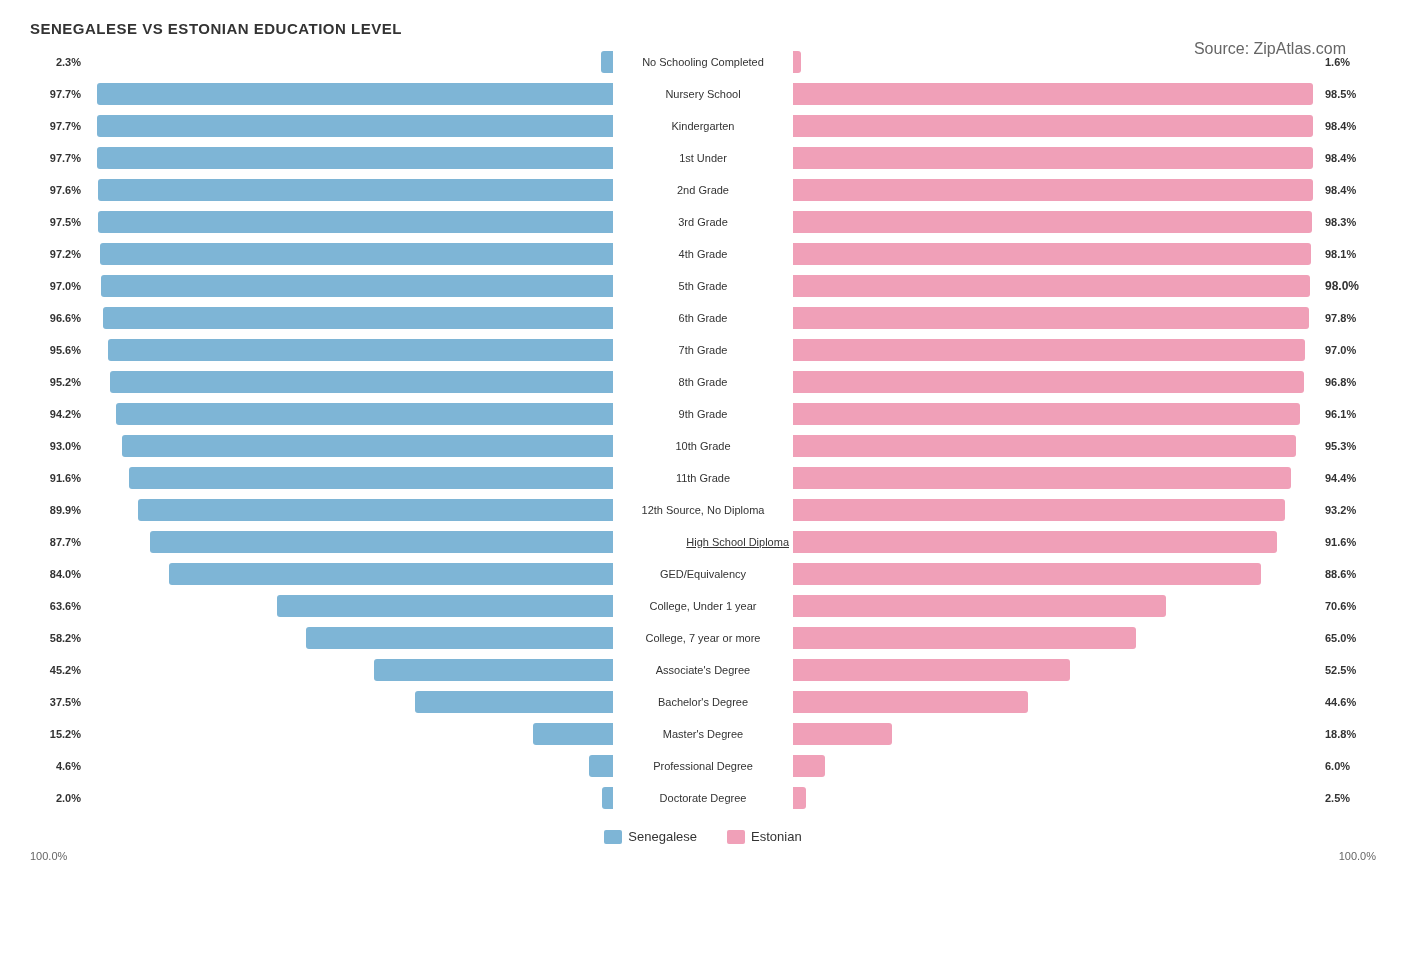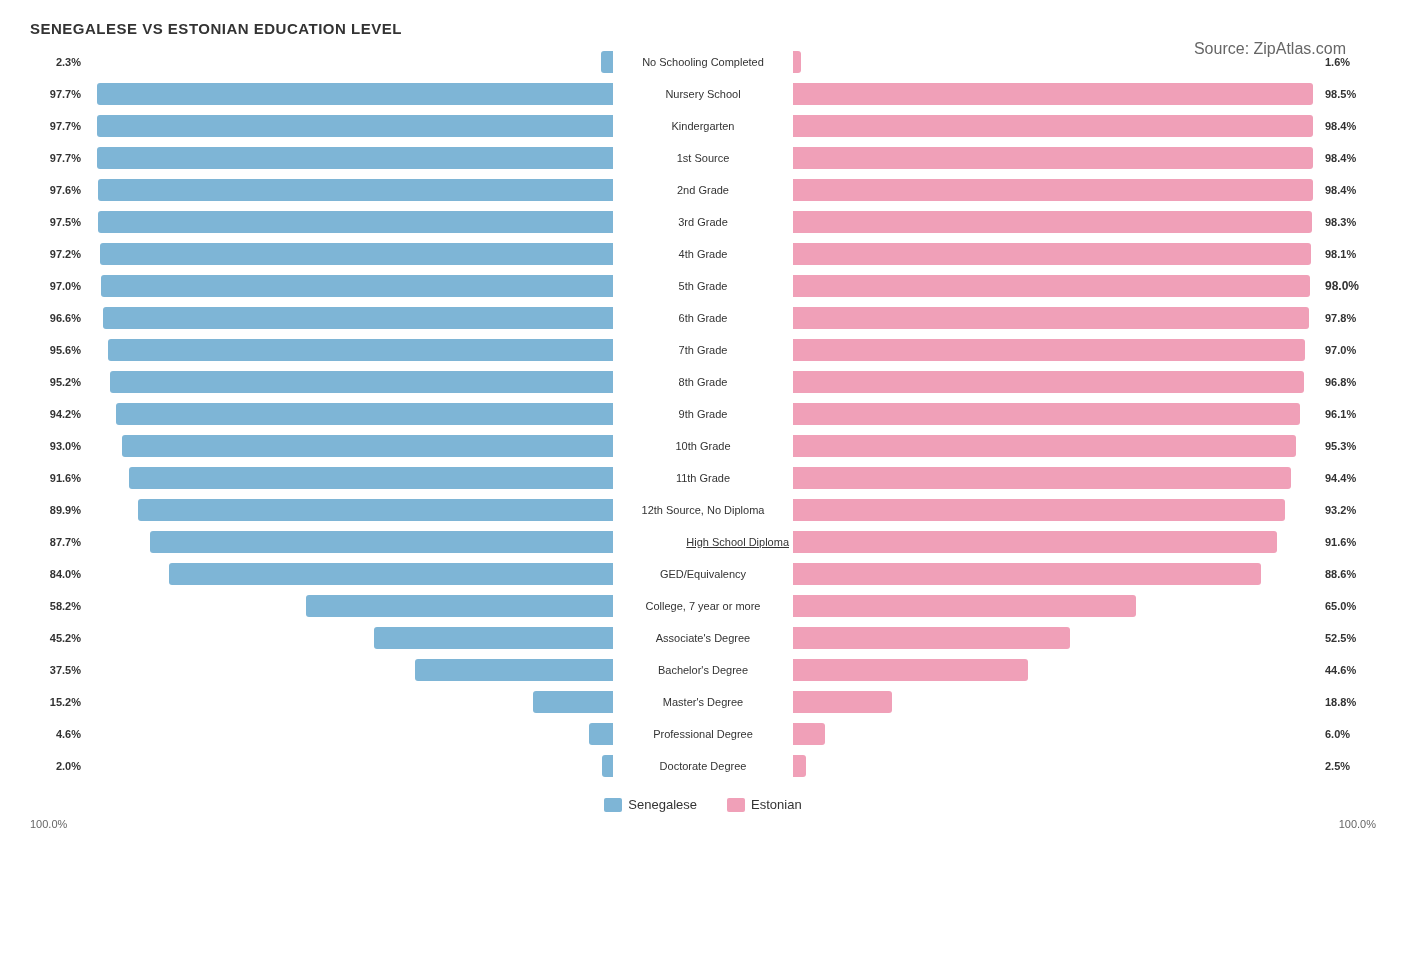--- a/index.html
+++ b/index.html
@@ -126,21 +126,21 @@
       </div>
     </div>
     <div style="display: flex; align-items: center; height: 30px; margin-bottom: 2px; position: relative; width: 100%;">
       <div style="width:55px; text-align:right; font-size:11px; font-weight:bold; color:#333; flex-shrink:0; padding-right:4px;">
         97.7%
       </div>
       <div style="flex:1; height:22px; position:relative; display:flex; justify-content:flex-end; align-items:center;">
         <div style="width:97.7%; height:22px; background:#7eb5d6; border-radius:3px 0 0 3px; position:absolute; right:0;"></div>
       </div>
       <div style="width:180px; flex-shrink:0; text-align:center; font-size:11px; color:#333; background:rgba(255,255,255,0.9); padding:1px 4px; border-radius:3px; z-index:5; white-space:nowrap;">
-        1st Source
+        1st Under
       </div>
       <div style="flex:1; height:22px; position:relative; display:flex; justify-content:flex-start; align-items:center;">
         <div style="width:98.4%; height:22px; background:#f0a0b8; border-radius:0 3px 3px 0; position:absolute; left:0;"></div>
       </div>
       <div style="width:55px; text-align:left; font-size:11px; font-weight:bold; color:#333; flex-shrink:0; padding-left:4px;">
         98.4%
       </div>
     </div>
     <div style="display: flex; align-items: center; height: 30px; margin-bottom: 2px; position: relative; width: 100%;">
       <div style="width:55px; text-align:right; font-size:11px; font-weight:bold; color:#333; flex-shrink:0; padding-right:4px;">
@@ -354,20 +354,37 @@
         <div style="width:84%; height:22px; background:#7eb5d6; border-radius:3px 0 0 3px; position:absolute; right:0;"></div>
       </div>
       <div style="width:180px; flex-shrink:0; text-align:center; font-size:11px; color:#333; background:rgba(255,255,255,0.9); padding:1px 4px; border-radius:3px; z-index:5; white-space:nowrap;">
         GED/Equivalency
       </div>
       <div style="flex:1; height:22px; position:relative; display:flex; justify-content:flex-start; align-items:center;">
         <div style="width:88.6%; height:22px; background:#f0a0b8; border-radius:0 3px 3px 0; position:absolute; left:0;"></div>
       </div>
       <div style="width:55px; text-align:left; font-size:11px; font-weight:bold; color:#333; flex-shrink:0; padding-left:4px;">
         88.6%
+      </div>
+    </div>
+    <div style="display: flex; align-items: center; height: 30px; margin-bottom: 2px; position: relative; width: 100%;">
+      <div style="width:55px; text-align:right; font-size:11px; font-weight:bold; color:#333; flex-shrink:0; padding-right:4px;">
+        63.6%
+      </div>
+      <div style="flex:1; height:22px; position:relative; display:flex; justify-content:flex-end; align-items:center;">
+        <div style="width:63.6%; height:22px; background:#7eb5d6; border-radius:3px 0 0 3px; position:absolute; right:0;"></div>
+      </div>
+      <div style="width:180px; flex-shrink:0; text-align:center; font-size:11px; color:#333; background:rgba(255,255,255,0.9); padding:1px 4px; border-radius:3px; z-index:5; white-space:nowrap;">
+        College, Under 1 year
+      </div>
+      <div style="flex:1; height:22px; position:relative; display:flex; justify-content:flex-start; align-items:center;">
+        <div style="width:70.6%; height:22px; background:#f0a0b8; border-radius:0 3px 3px 0; position:absolute; left:0;"></div>
+      </div>
+      <div style="width:55px; text-align:left; font-size:11px; font-weight:bold; color:#333; flex-shrink:0; padding-left:4px;">
+        70.6%
       </div>
     </div>
     <div style="display: flex; align-items: center; height: 30px; margin-bottom: 2px; position: relative; width: 100%;">
       <div style="width:55px; text-align:right; font-size:11px; font-weight:bold; color:#333; flex-shrink:0; padding-right:4px;">
         58.2%
       </div>
       <div style="flex:1; height:22px; position:relative; display:flex; justify-content:flex-end; align-items:center;">
         <div style="width:58.2%; height:22px; background:#7eb5d6; border-radius:3px 0 0 3px; position:absolute; right:0;"></div>
       </div>
       <div style="width:180px; flex-shrink:0; text-align:center; font-size:11px; color:#333; background:rgba(255,255,255,0.9); padding:1px 4px; border-radius:3px; z-index:5; white-space:nowrap;">

